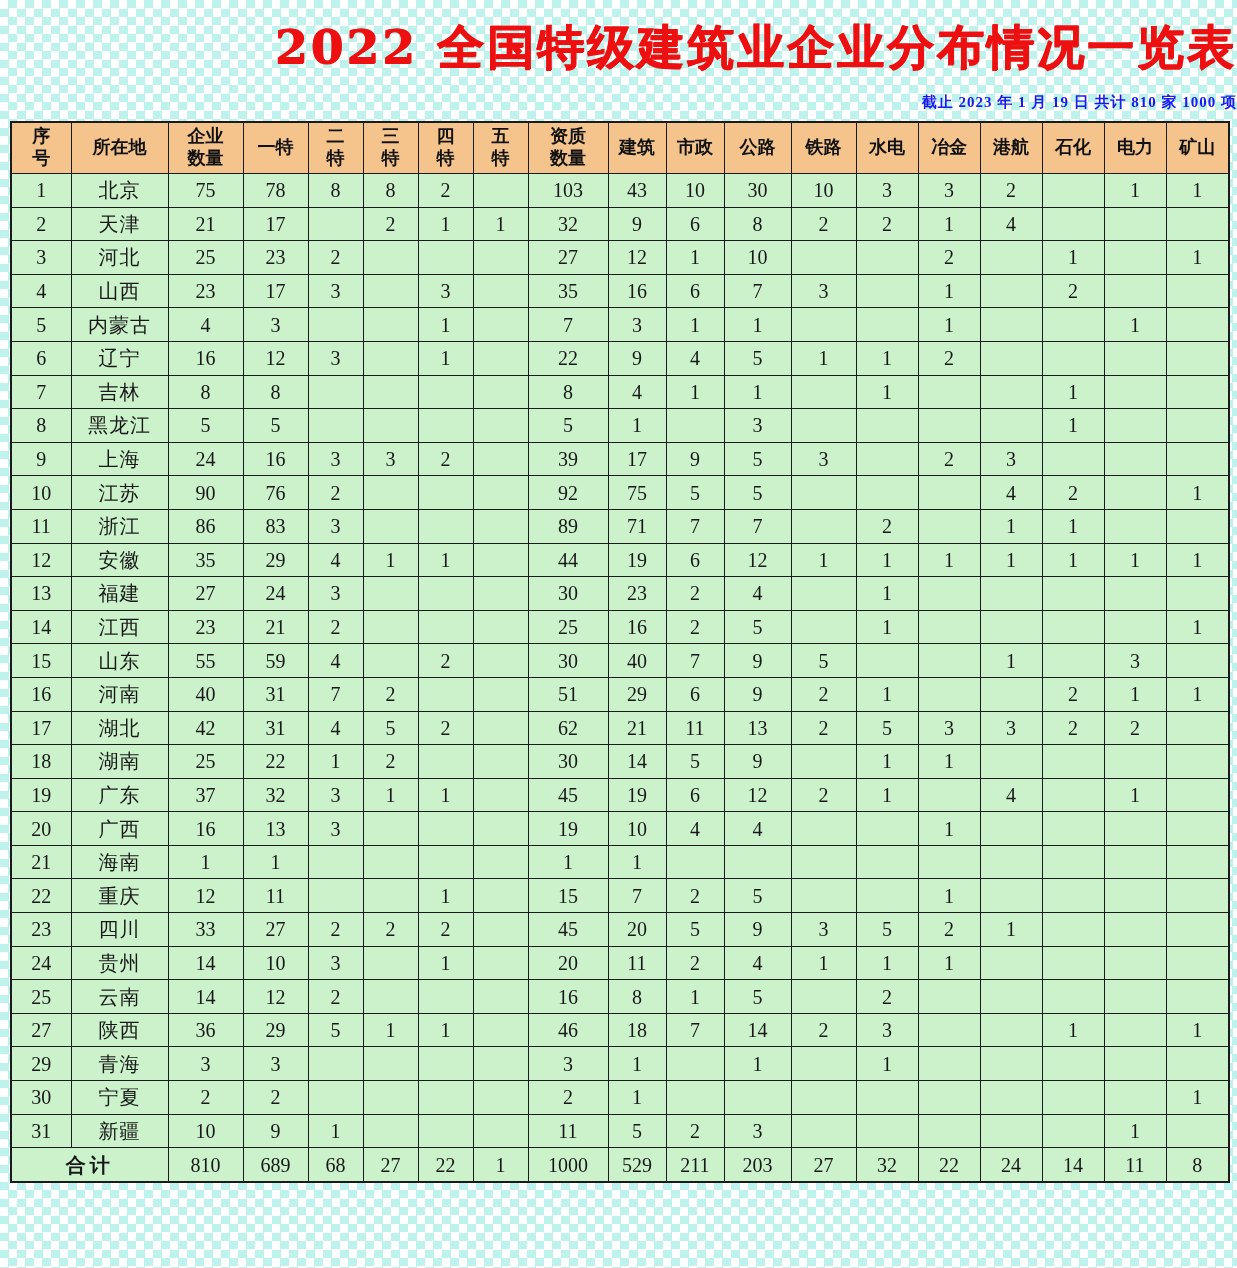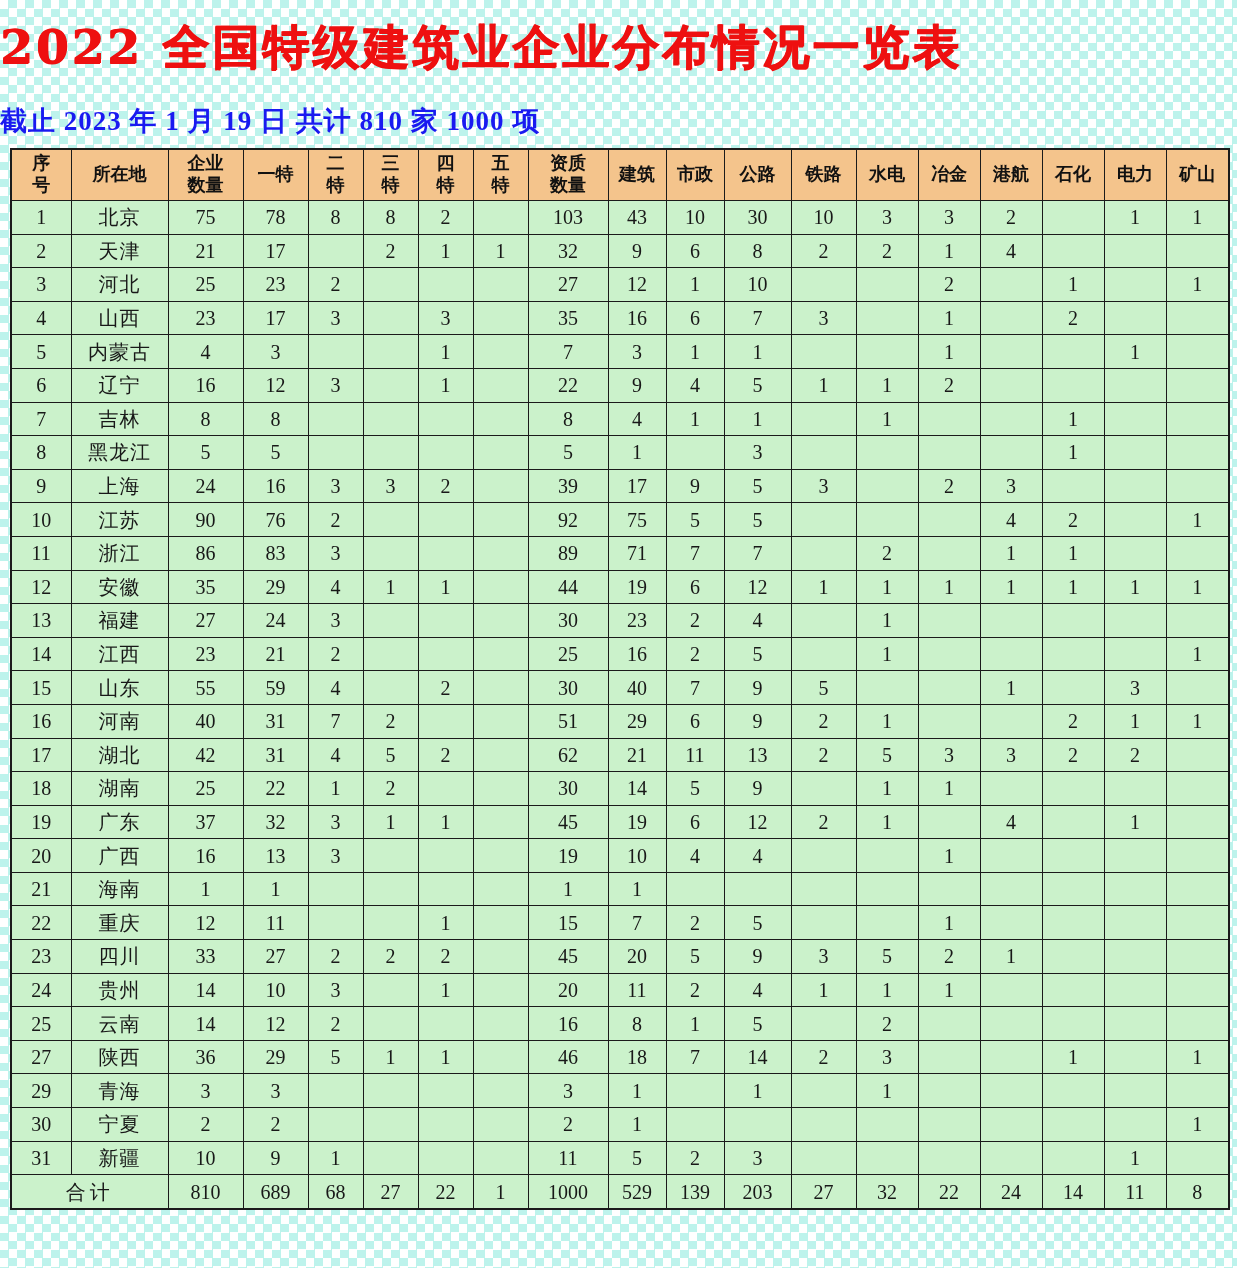--- a/index.html
+++ b/index.html
@@ -17,33 +17,33 @@
   html,body{margin:0;padding:0;}
   body{
     width:1237px;height:1268px;overflow:hidden;
     font-family:"Liberation Serif","DejaVu Serif",serif;
     background-color:#ffffff;
     background-image:conic-gradient(var(--bg-check) 25%, #ffffff 25% 50%, var(--bg-check) 50% 75%, #ffffff 75%);
     background-size:17px 17px;
   }
   .title{
     margin:16px 0 0 0;
-    text-align:left;
+    text-align:right;
     font-size:47px;
     font-weight:bold;
     letter-spacing:3px;
     color:var(--title-red);
     text-shadow:1px 0 0 var(--title-red), 0 1px 0 var(--title-red);
     font-family:"DejaVu Serif","Liberation Serif",serif;
     white-space:nowrap;
   }
   .subtitle{
-    margin-top:24px;
-    text-align:left;
-    font-size:27px;
+    margin-top:14px;
+    text-align:right;
+    font-size:15px;
     font-weight:bold;
     color:var(--subtitle-blue);
     letter-spacing:1px;
   }
   table.dist{
     margin:9px 0 0 10px;
     width:1218px;
     border-collapse:collapse;
     table-layout:fixed;
     border:2px solid var(--grid);
@@ -67,21 +67,21 @@
     background:var(--row-bg);
     height:32.6px;
     font-size:20px;
     color:#181818;
     line-height:1;
   }
   td.region{font-size:18px;letter-spacing:1px;}
   td.col-qty{background:var(--yellow-bg);color:var(--qty-red);}
   td.col-zz{background:var(--yellow-bg);color:var(--zz-blue);}
   td.total-label{
-    font-size:21px;font-weight:normal;color:var(--total-cyan);letter-spacing:4px;
+    font-size:21px;font-weight:bold;color:var(--total-cyan);letter-spacing:4px;
   }
 </style>
 </head>
 <body>
 
 <div class="title">2022 全国特级建筑业企业分布情况一览表</div>
 <div class="subtitle">截止 2023 年 1 月 19 日  共计 810 家 1000 项</div>
 
 <table class="dist">
   <colgroup>
@@ -786,21 +786,21 @@
       <tr>
         <td colspan="2" class="total-label">合计</td>
         <td class="col-qty">810</td>
         <td>689</td>
         <td>68</td>
         <td>27</td>
         <td>22</td>
         <td>1</td>
         <td class="col-zz">1000</td>
         <td>529</td>
-        <td>139</td>
+        <td>211</td>
         <td>203</td>
         <td>27</td>
         <td>32</td>
         <td>22</td>
         <td>24</td>
         <td>14</td>
         <td>11</td>
         <td>8</td>
       </tr>
     </tbody>

